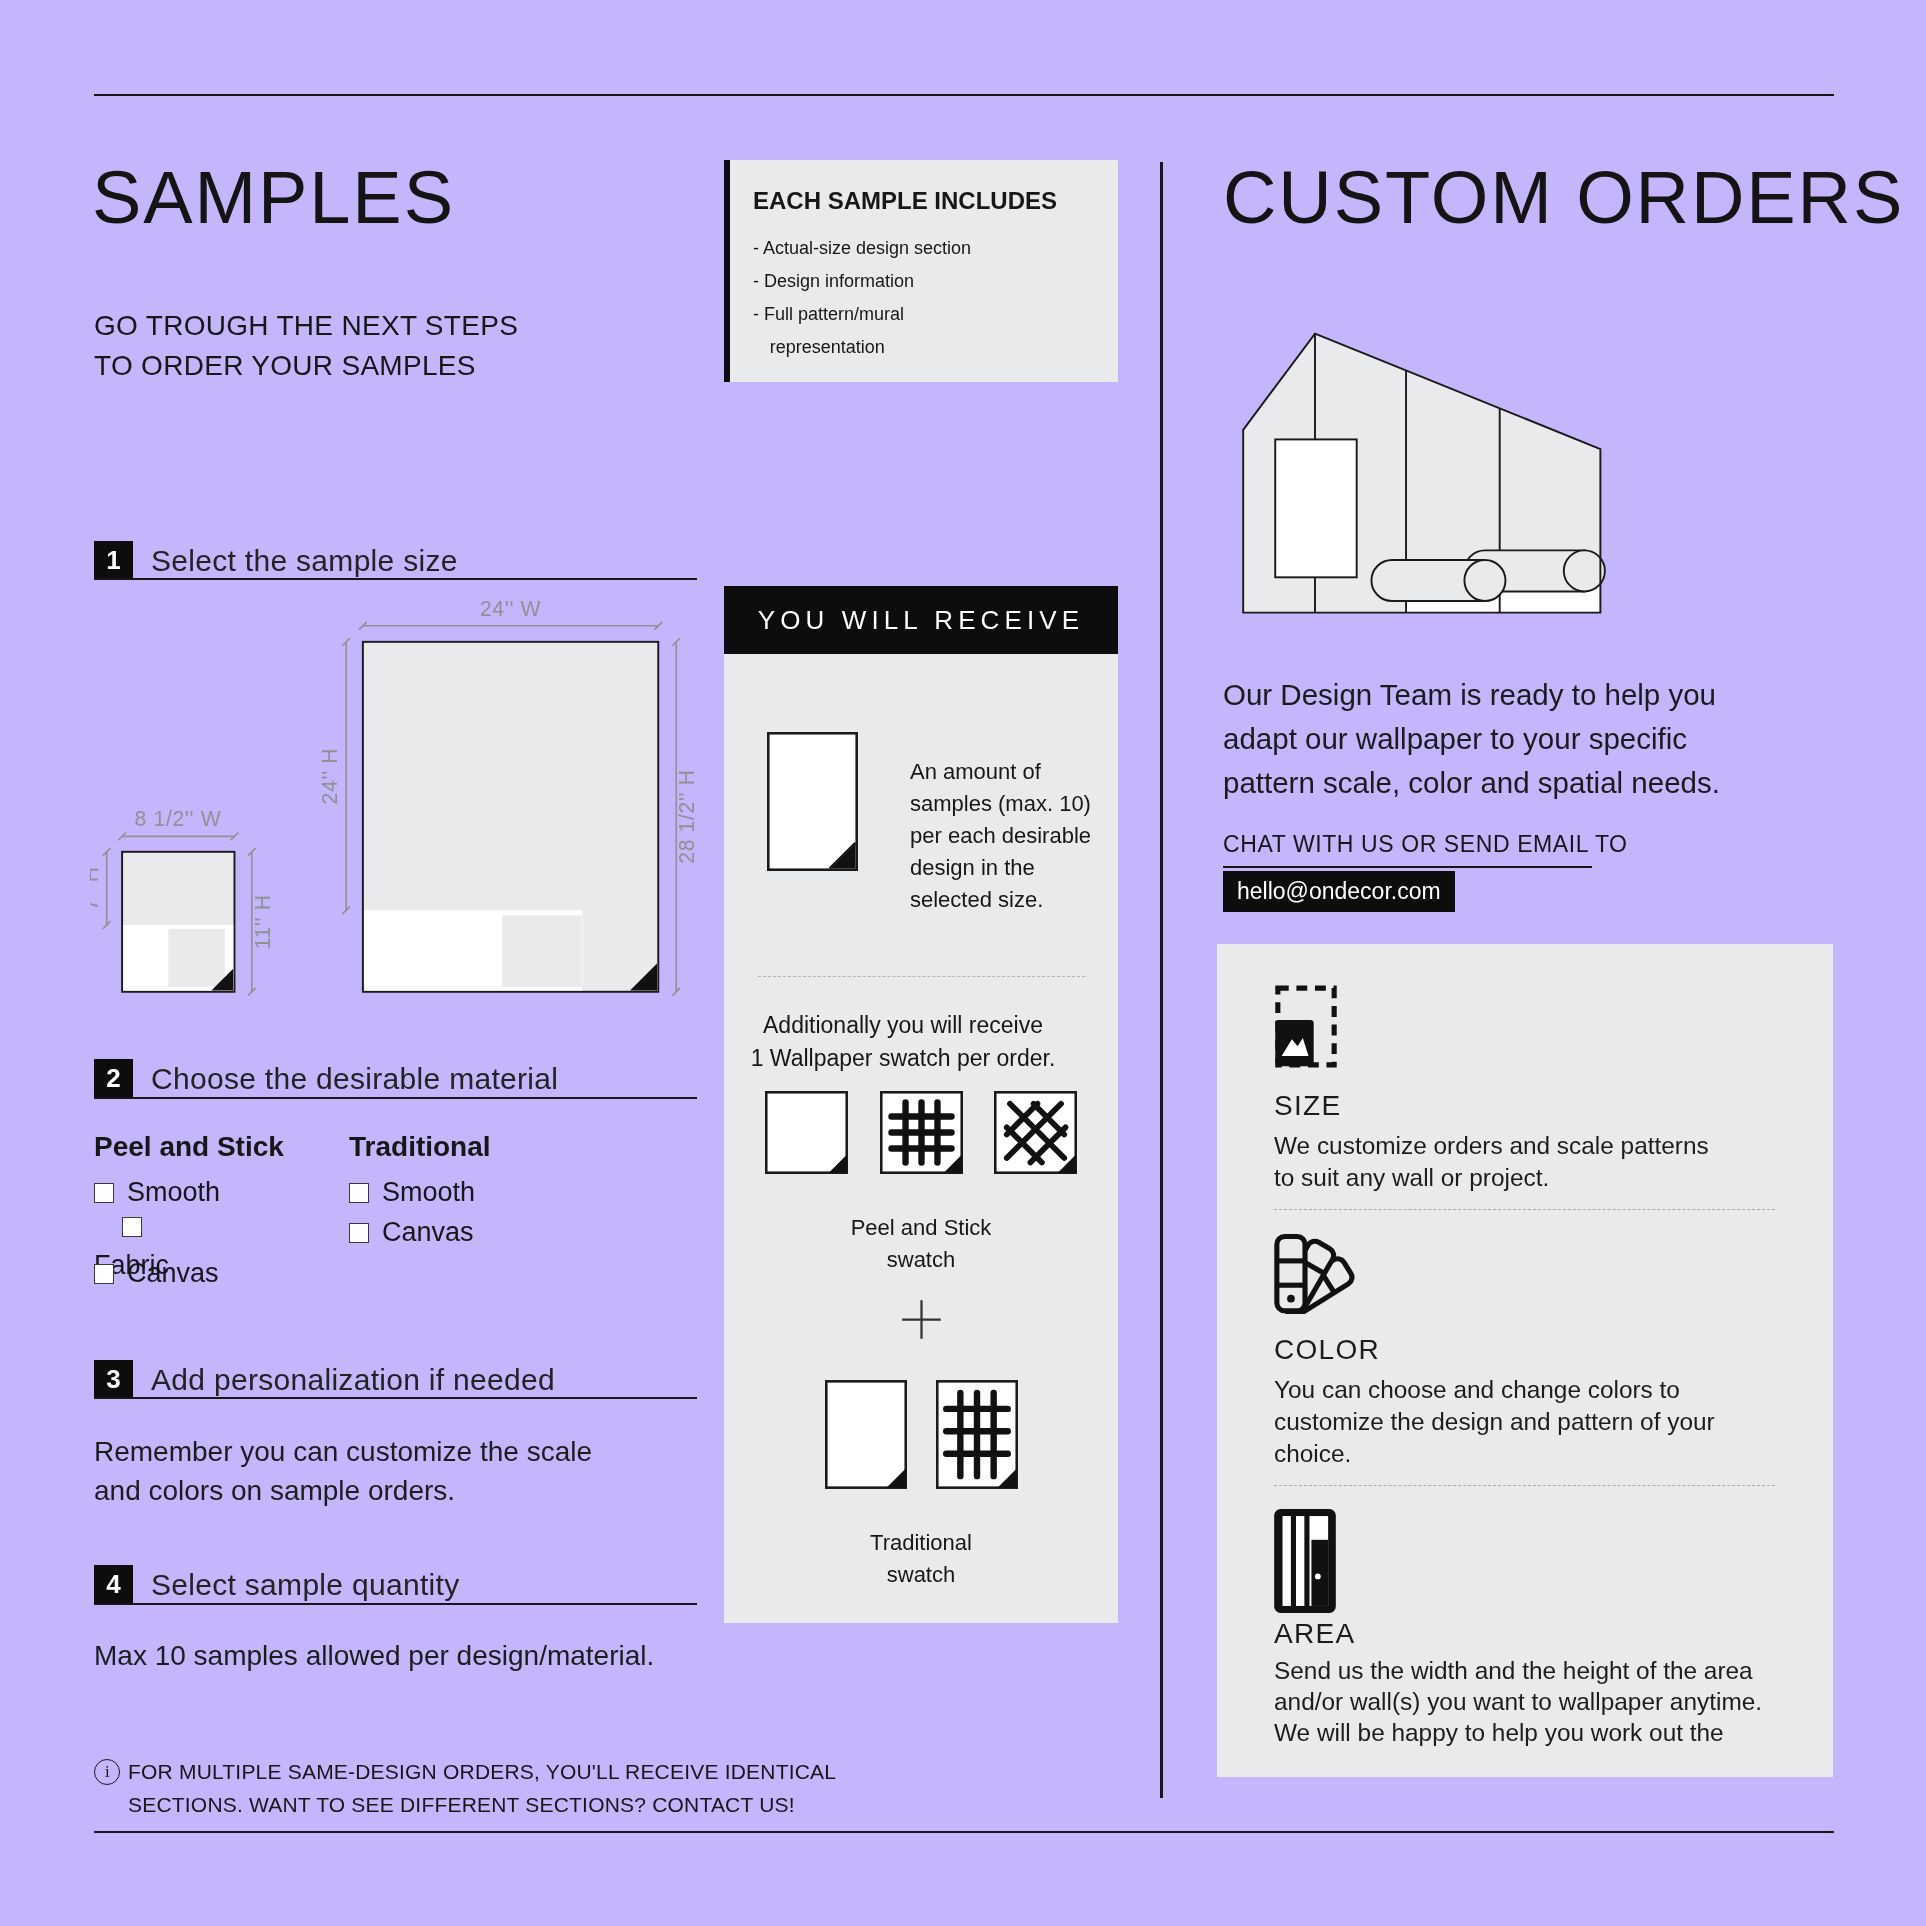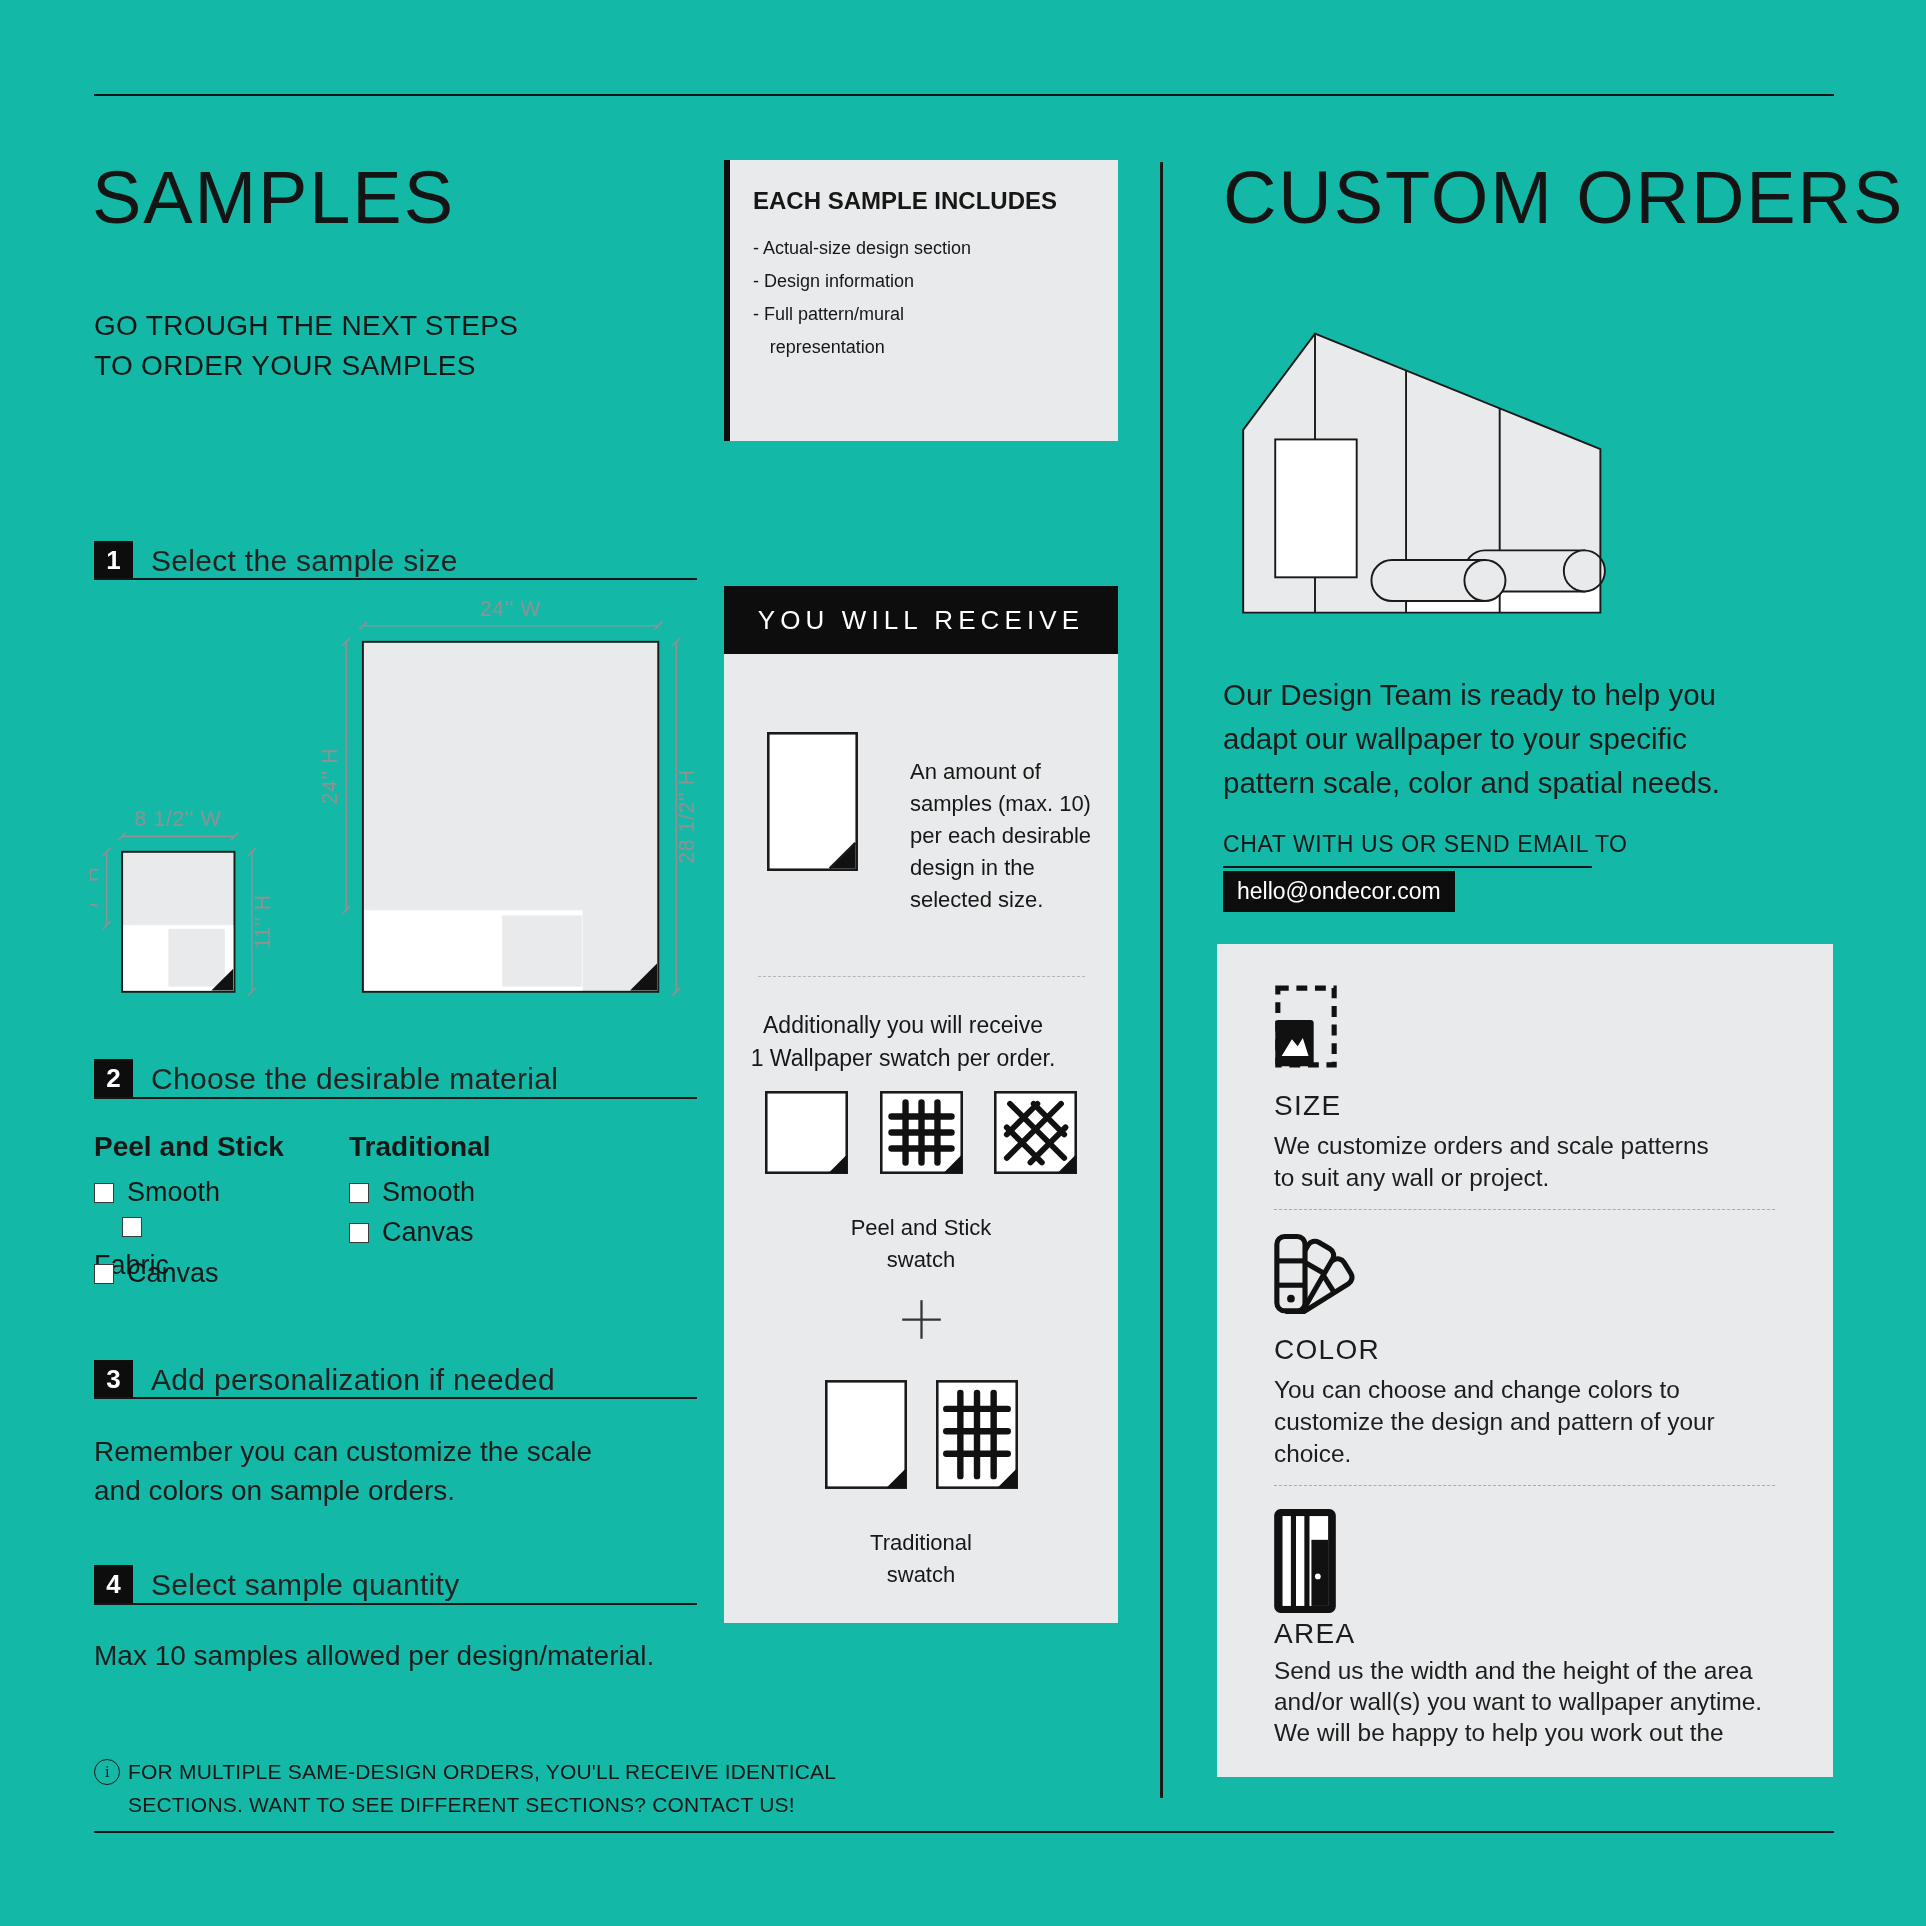--- a/index.html
+++ b/index.html
@@ -1,16 +1,16 @@
 <!DOCTYPE html>
 <html style="font-size:10.3px"><head>
 <meta charset="utf-8">
 <style>
   html,body{margin:0;padding:0;background:#fff;}
-  #canvas{position:relative;width:1926px;height:1926px;background:#14b8a6;overflow:hidden;
+  #canvas{position:relative;width:1926px;height:1926px;background:#c4b5fd;overflow:hidden;
           font-family:"Liberation Sans","DejaVu Sans",sans-serif;color:#171717;}
   .abs{position:absolute;}
   .rule{background:#171717;height:1.9px;}
   .vrule{background:#171717;width:2.6px;}
 
   
   .h1{font-size:74px;font-weight:300;letter-spacing:1.9px;line-height:1;color:#141414;}
   .intro{font-size:28px;font-weight:300;line-height:40px;letter-spacing:0.3px;}
 
   
@@ -165,21 +165,21 @@
   </div>
   <div class="abs rule" style="left:94px;top:1603px;width:603px;"></div>
   <div class="abs step-body" style="left:94px;top:1636px;">Max 10 samples allowed per design/material.</div>
 
   <div class="abs info-circ" style="left:94px;top:1759px;">i</div>
   <div class="abs foot" style="left:128px;top:1755px;">
     <div>FOR MULTIPLE SAME-DESIGN ORDERS, YOU'LL RECEIVE IDENTICAL</div>
     <div>SECTIONS. WANT TO SEE DIFFERENT SECTIONS? CONTACT US!</div>
   </div>
 
-  <div class="abs includes" style="left:724px;top:160px;width:394px;height:281px;">
+  <div class="abs includes" style="left:724px;top:160px;width:394px;height:222px;">
     <div class="t">EACH SAMPLE INCLUDES</div>
     <div class="li">- Actual-size design section</div>
     <div class="li">- Design information</div>
     <div class="li">- Full pattern/mural</div>
     <div class="li wrap">representation</div>
   </div>
 
   <div class="abs banner" style="left:724px;top:586px;width:394px;height:68px;">YOU WILL RECEIVE</div>
 
   <div class="abs panel" style="left:724px;top:654px;width:394px;height:969px;"></div>

